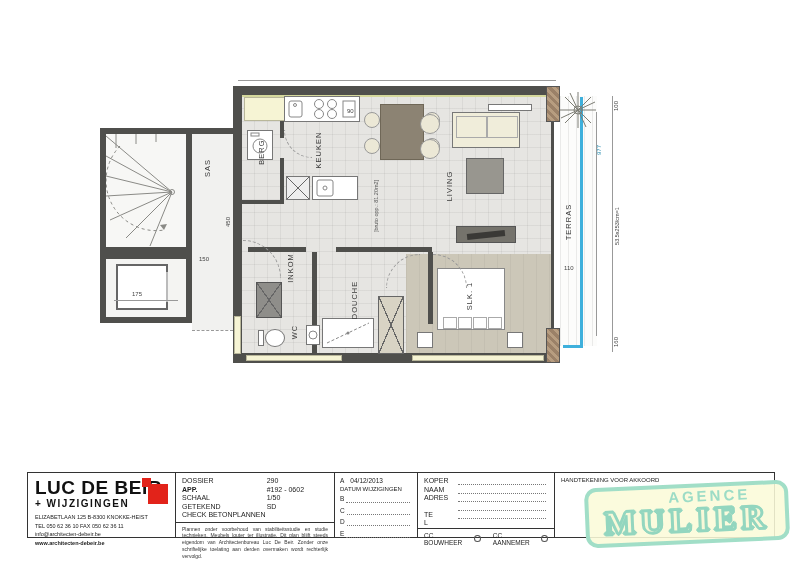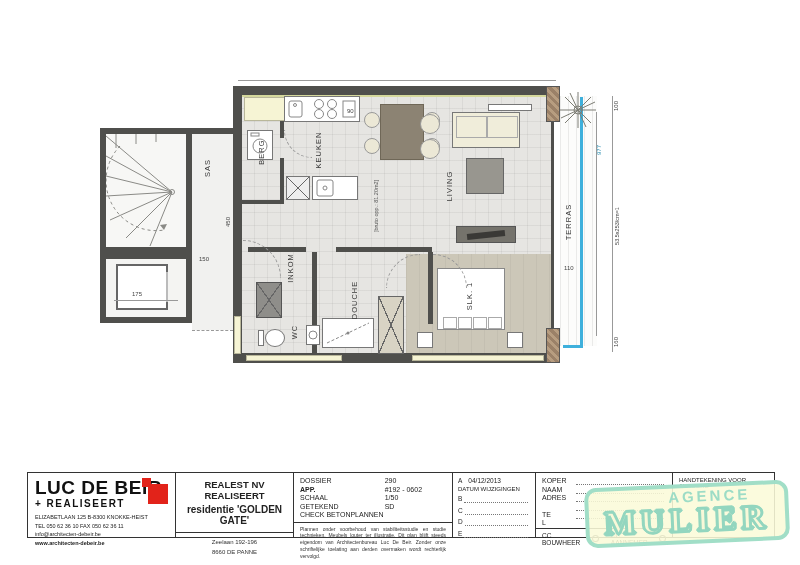--- a/index.html
+++ b/index.html
@@ -232,46 +232,34 @@
     <span class="dim" style="left:564px;top:265px;">110</span>
     <span class="dim" style="left:347px;top:108px;">90</span>
     <span class="dimv" style="left:376px;top:206px;font-size:5.5px;color:#555;">[bruto opp.: 81.20m2]</span>
   </div>
 
   <div class="tblock">
 
     <div class="tcol" style="width:148px;padding:5px 7px;">
       <div style="position:relative;">
         <div class="logo-name">LUC DE BEIR</div>
-        <div class="logo-sub">+ REALISEERT</div>
+        <div class="logo-sub">+ WIJZIGINGEN</div>
         <div style="position:absolute;right:0;top:0;width:26px;height:26px;">
           <div style="position:absolute;left:0;top:0;width:9px;height:9px;background:#e2231a;"></div>
           <div style="position:absolute;left:6px;top:6px;width:20px;height:20px;background:#e2231a;"></div>
         </div>
       </div>
       <div class="addr">
         <div>ELIZABETLAAN 125  B-8300 KNOKKE-HEIST</div>
         <div>TEL 050 62 36 10   FAX 050 62 36 11</div>
         <div>info@architecten-debeir.be</div>
         <div style="font-weight:bold;">www.architecten-debeir.be</div>
       </div>
     </div>
 
-    <div class="tcol proj" style="width:118px;">
-      <div style="padding-top:6px;">
-        <div style="font-size:9.5px;line-height:11px;">REALEST NV</div>
-        <div style="font-size:9.5px;line-height:11px;">REALISEERT</div>
-        <div style="font-size:10px;margin-top:3px;">residentie 'GOLDEN GATE'</div>
-      </div>
-      <div style="border-top:1px solid #333;margin-top:6px;"></div>
-      <div style="font-weight:normal;font-size:6px;color:#333;margin-top:5px;line-height:1.6;">
-        <div>Zeelaan 192-196</div>
-        <div>8660 DE PANNE</div>
-      </div>
-    </div>
 
     <div class="tcol" style="width:159px;">
       <div style="padding:4px 6px 0 6px;">
         <div class="trow">
             <span class="lab">DOSSIER</span>
             <span>290</span>
           </div>
         <div class="trow" style="font-weight:bold;">
             <span class="lab">APP.</span>
             <span style="font-weight:normal;">#192 - 0602</span>

